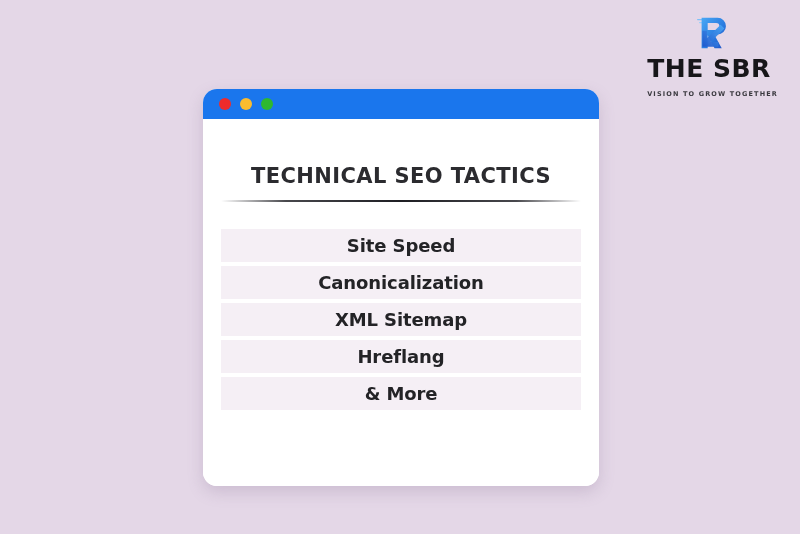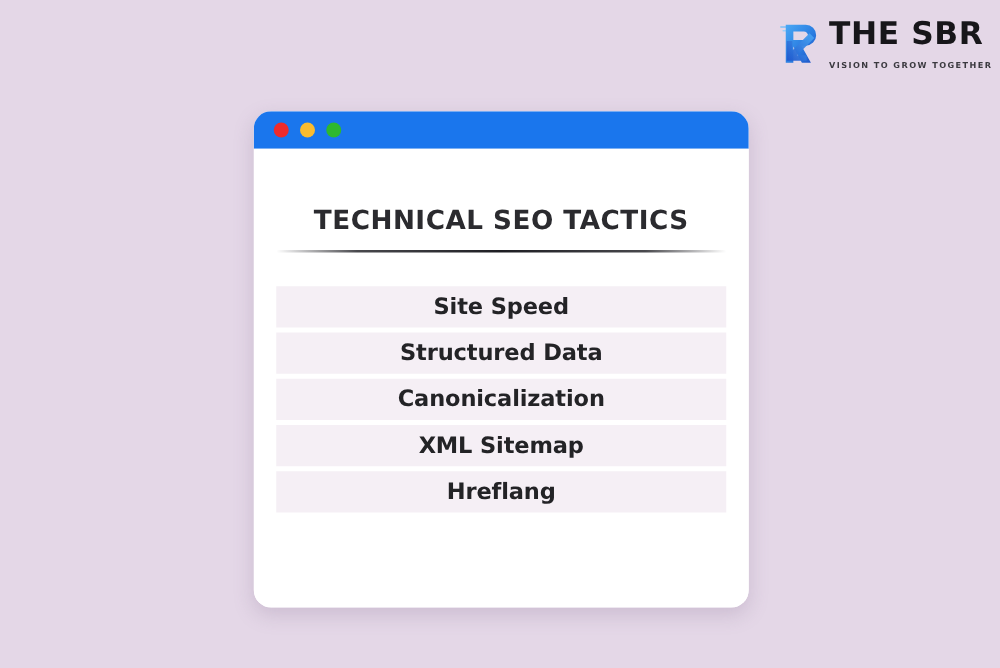--- a/index.html
+++ b/index.html
@@ -12,24 +12,25 @@
     background: #e4d7e7;
     font-family: "Liberation Sans", sans-serif;
     overflow: hidden;
     position: relative;
   }
 
   
   .brand {
     position: absolute;
     top: 14px;
-    right: 6px;
+    right: 22px;
     display: flex;
     align-items: center;
     gap: 4px;
+    flex-direction: column;
   }
   .brand-mark {
     width: 38px;
     height: 38px;
     display: block;
   }
   .brand-text {
     display: flex;
     flex-direction: column;
     justify-content: center;
@@ -184,26 +185,26 @@
 
   <div class="window-body">
     <h1 class="card-title">TECHNICAL SEO TACTICS</h1>
     <div class="divider"></div>
 
     <ul class="tactic-list">
       <li class="tactic-item">
         <span class="tactic-label">Site Speed</span>
       </li>
       <li class="tactic-item">
-        <span class="tactic-label">Structured Data</span>
-      </li>
-      <li class="tactic-item">
         <span class="tactic-label">Canonicalization</span>
       </li>
       <li class="tactic-item">
         <span class="tactic-label">XML Sitemap</span>
       </li>
       <li class="tactic-item">
         <span class="tactic-label">Hreflang</span>
+      </li>
+      <li class="tactic-item">
+        <span class="tactic-label">&amp; More</span>
       </li>
     </ul>
   </div>
 </div>
 
 </body></html>

